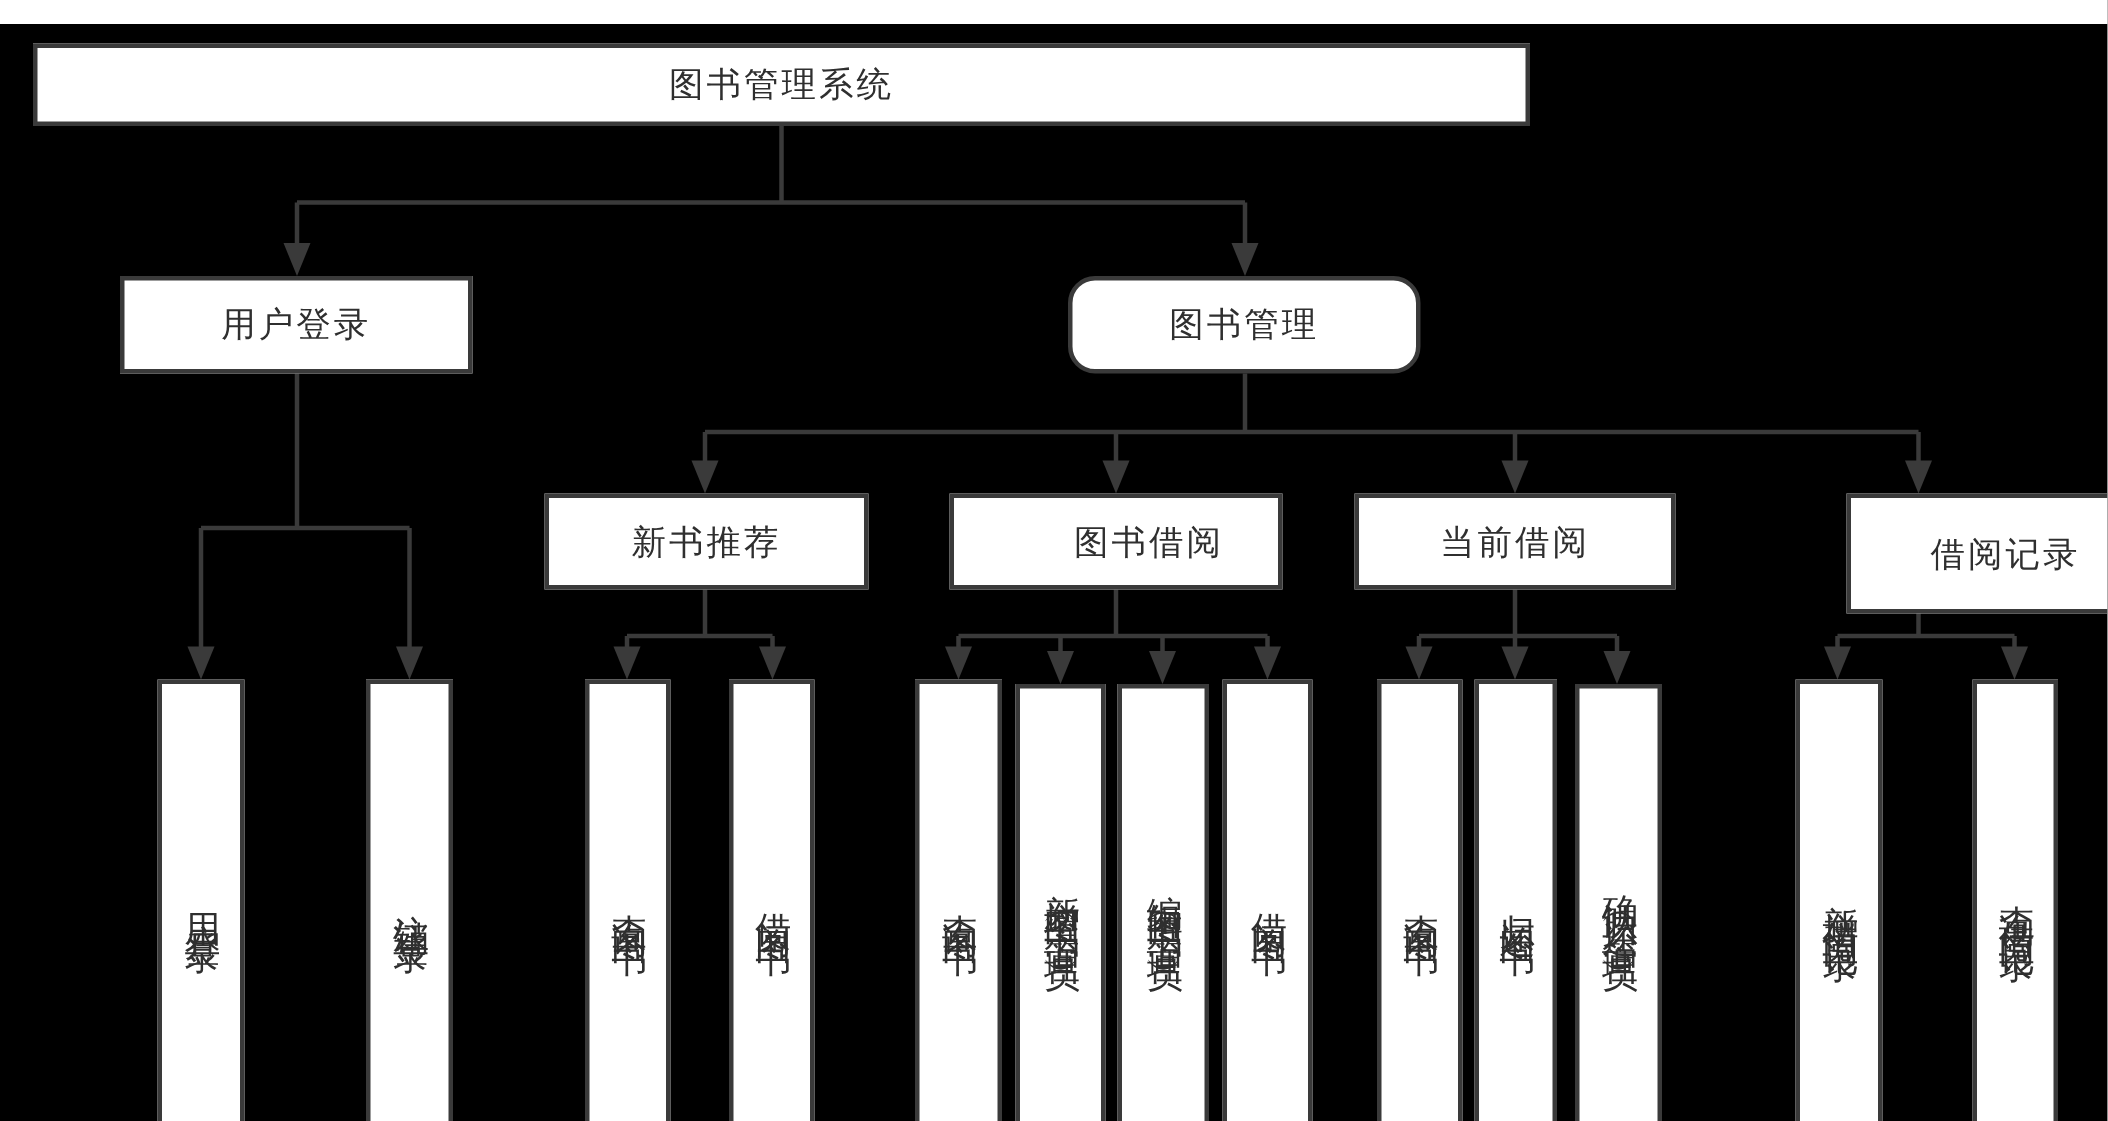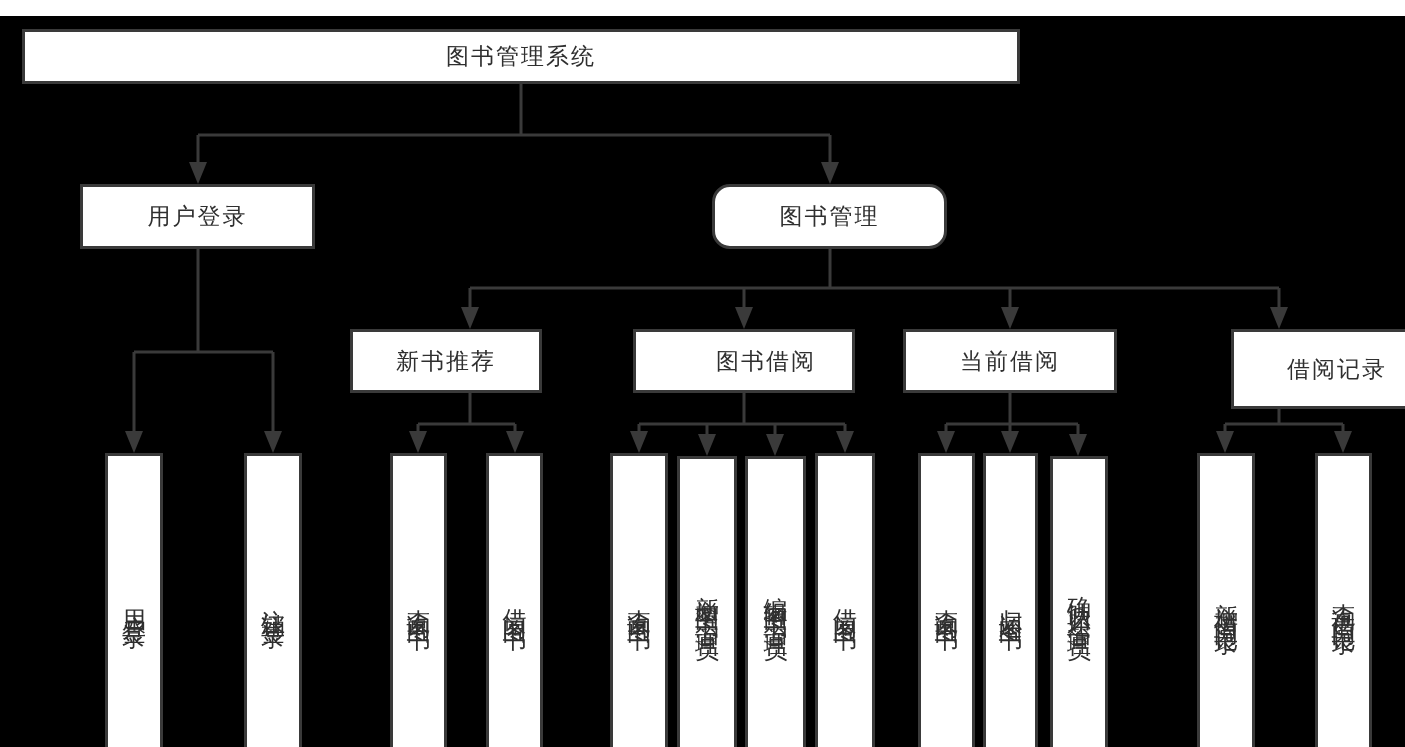--- a/index.html
+++ b/index.html
@@ -94,21 +94,21 @@
     <span>图书管理系统</span>
   </div>
 
   <div class="box h" style="left:80px; top:168px; width:235px; height:65px;">
     <span>用户登录</span>
   </div>
   <div class="box h" style="left:712px; top:168px; width:235px; height:65px;border-radius:18px;">
     <span>图书管理</span>
   </div>
 
-  <div class="box h" style="left:350px; top:313px; width:192px; height:64px;">
+  <div class="box h" style="left:363px; top:313px; width:216px; height:64px;">
     <span>新书推荐</span>
   </div>
   <div class="box h" style="left:633px; top:313px; width:222px; height:64px;padding-left:44px;">
     <span>图书借阅</span>
   </div>
   <div class="box h" style="left:903px; top:313px; width:214px; height:64px;text-align:center;">
     <span>当前借阅</span>
   </div>
   <div class="box h" style="left:1231px; top:313px; width:212px; height:80px;justify-content:center;">
     <span>借阅记录</span>

